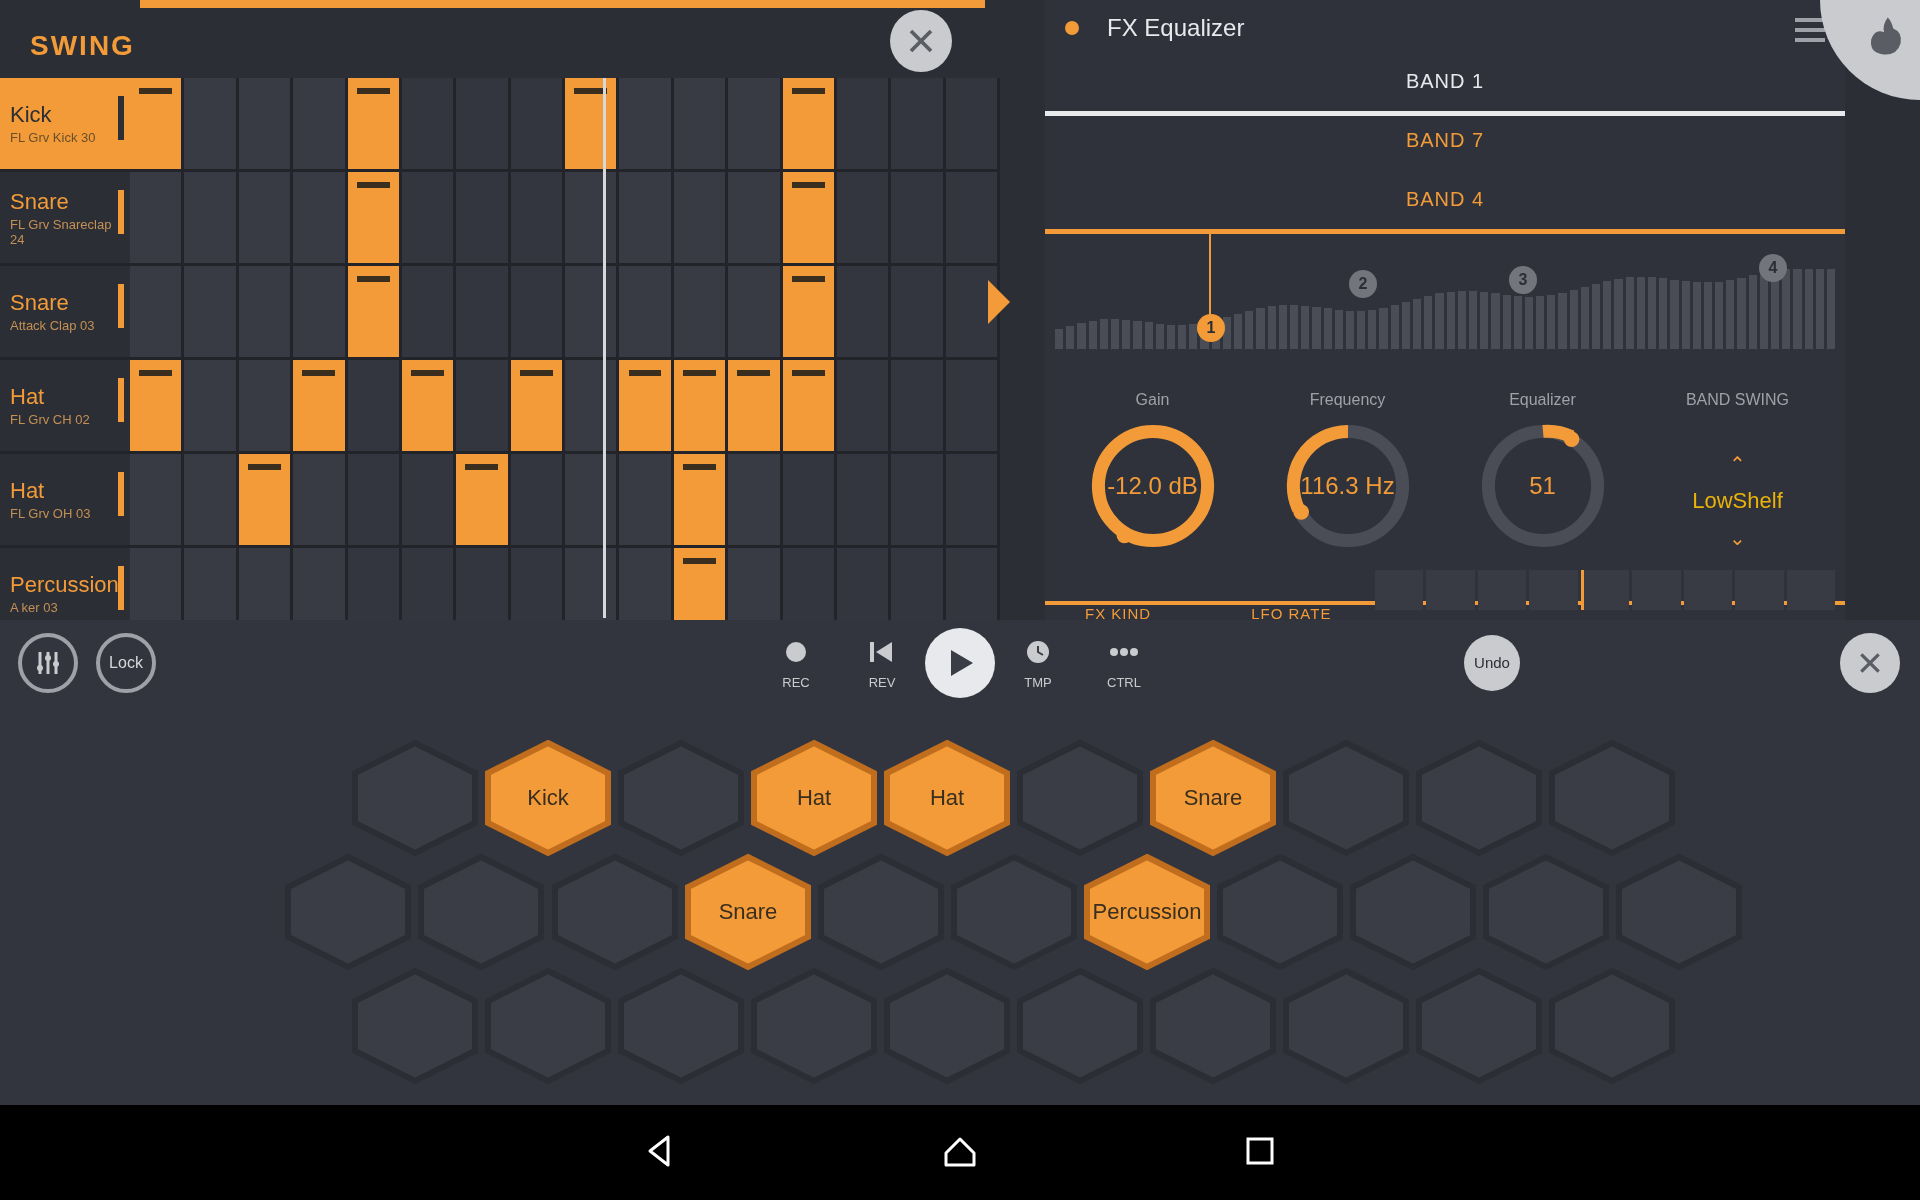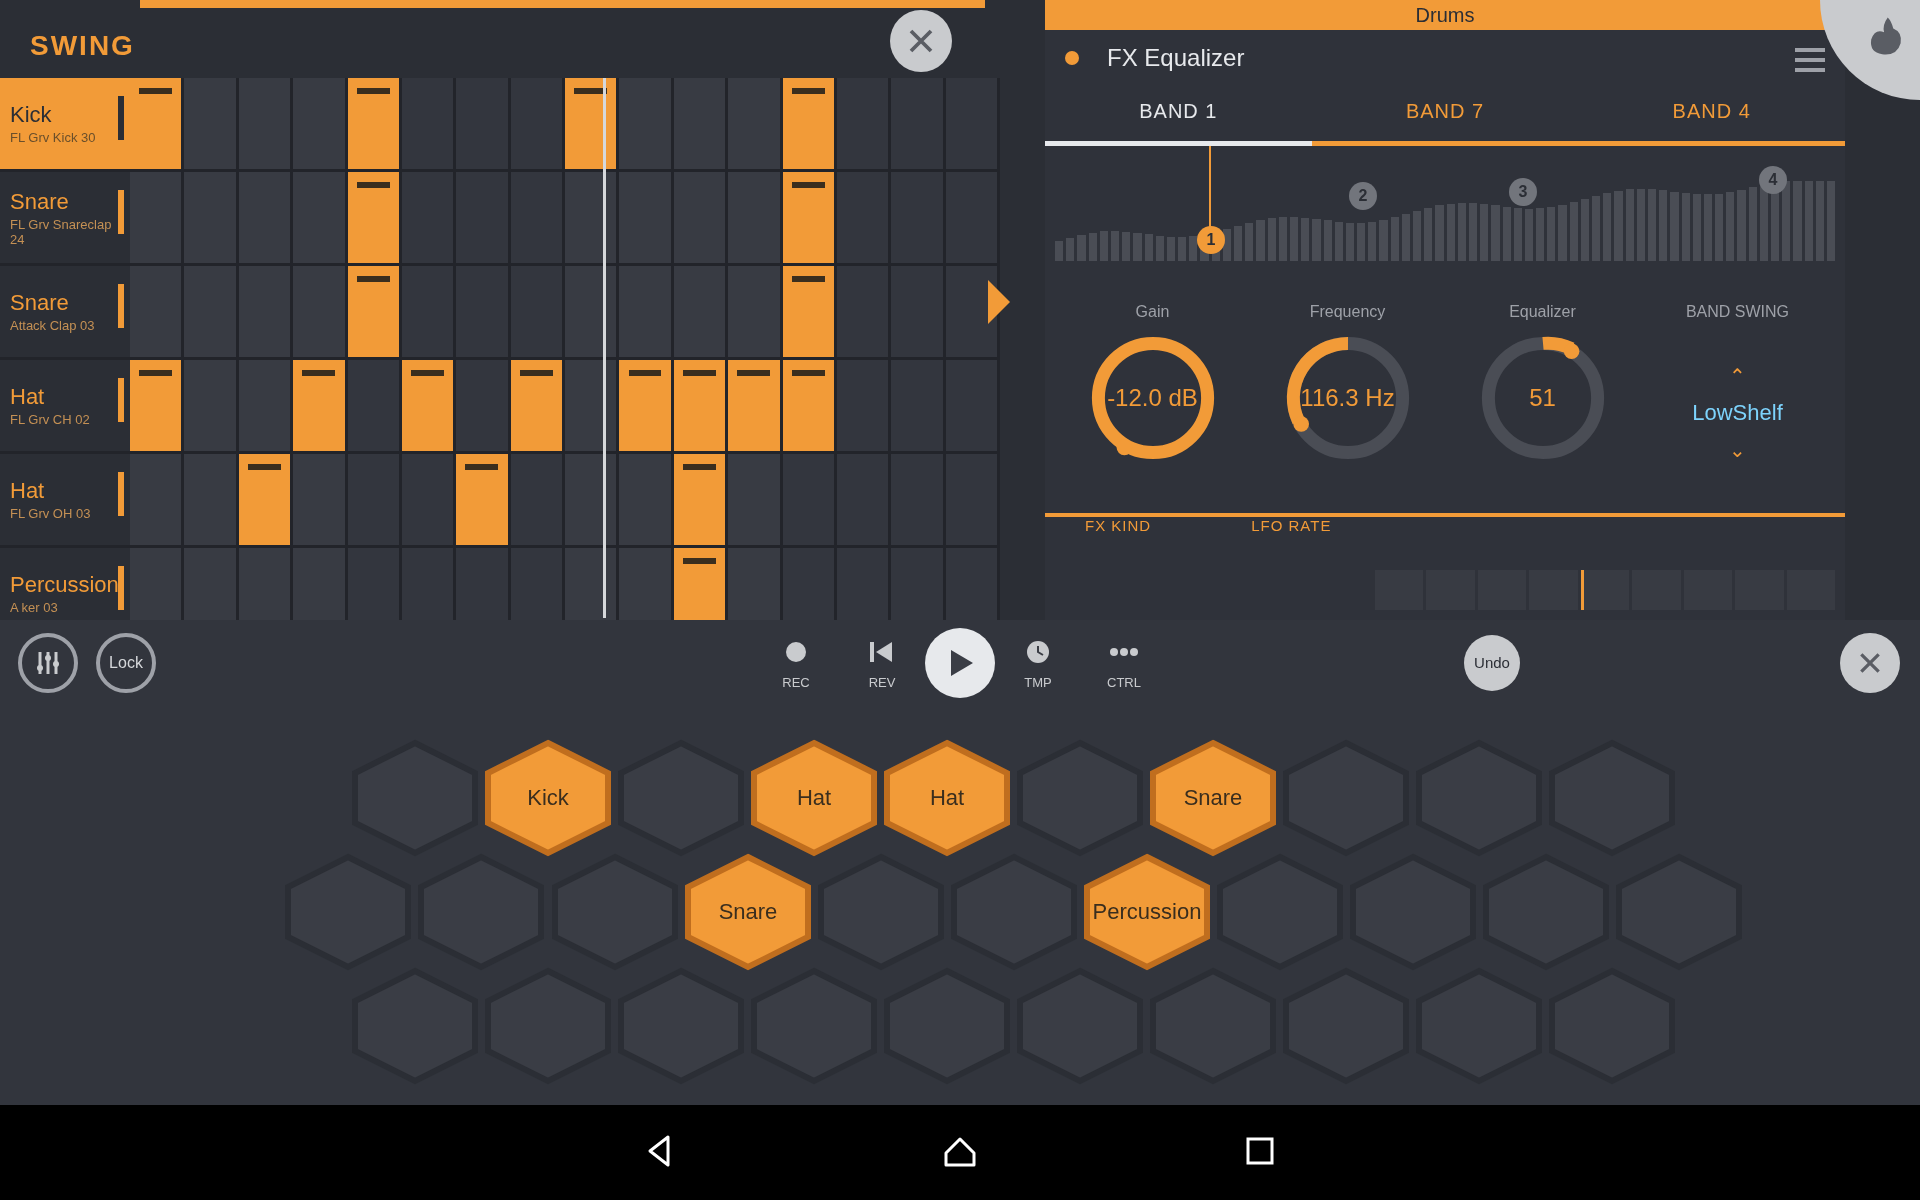--- a/index.html
+++ b/index.html
@@ -38,41 +38,41 @@
   
   .fx-panel { position:absolute; left:1045px; top:0; width:800px; height:620px; background:#2f323a; }
   .fx-topbar { height:30px; background:#f29b38; color:#2b2e35; text-align:center; font-size:20px; line-height:30px; font-weight:500; }
   .fx-header { display:flex; align-items:center; padding:14px 20px 10px 20px; position:relative; }
   .fx-dot { width:14px; height:14px; background:#f29b38; border-radius:50%; margin-right:28px; }
   .fx-title { color:#e7e9ec; font-size:24px; }
   .fx-menu { position:absolute; right:20px; top:18px; }
   .hamburger { width:30px; height:24px; display:flex; flex-direction:column; justify-content:space-between; }
   .hamburger div { height:4px; background:#9ea1a8; }
 
-  .band-tabs { display:flex; border-bottom:5px solid #f29b38; }
+  .band-tabs { display:flex; border-bottom:5px solid #f29b38;flex-direction:column; }
   .band-tab { flex:1; text-align:center; padding:18px 0; color:#f29b38; font-size:20px; letter-spacing:1px; position:relative; }
   .band-tab.active::after { content:''; position:absolute; left:0; right:0; bottom:-5px; height:5px; background:#e7e9ec; }
   .band-tab.active { color:#e7e9ec; }
 
   .eq-graph { height:115px; position:relative; margin:0 4px; overflow:hidden; }
   .bars { position:absolute; left:0; right:0; bottom:0; height:90px; display:flex; align-items:flex-end; gap:3px; padding:0 6px; }
   .bars div { flex:1; background:#4a4d55; }
   .marker { position:absolute; width:28px; height:28px; border-radius:50%; background:#72757c; color:#2b2e35; font-size:16px; display:flex; align-items:center; justify-content:center; font-weight:bold; }
   .marker.active { background:#f29b38; }
   .marker-line { position:absolute; width:2px; background:#f29b38; }
 
   .knob-row { display:flex; padding:12px 10px 20px; justify-content:space-around; border-bottom:4px solid #f29b38; }
   .knob-col { text-align:center; color:#9ea1a8; font-size:16px; width:180px; }
   .knob-col .lab { margin-bottom:12px; display:block;margin-top:30px; }
   .knob { width:130px; height:130px; margin:0 auto; position:relative; }
   .knob svg { width:100%; height:100%; }
   .knob .val { position:absolute; left:0; right:0; top:50%; transform:translateY(-50%); color:#f29b38; font-size:24px; }
   .bandkind { display:flex; flex-direction:column; align-items:center; justify-content:center; height:160px; }
   .bandkind .chev { color:#f29b38; font-size:20px; margin:4px 0; }
-  .bandkind .kname { color:#7dd3fc; font-size:22px; margin:8px 0; }
+  .bandkind .kname { color:#eab308; font-size:22px; margin:8px 0; }
 
   .fxpad-header { display:flex; align-items:center; padding:14px 20px; position:relative; }
   .fxpad-labels { display:flex; gap:100px; padding:0 40px; color:#f29b38; font-size:15px; letter-spacing:1px; }
   .fxpad-grid { position:absolute; right:10px; bottom:10px; width:460px; height:40px; display:grid; grid-template-columns:repeat(9,1fr); gap:3px; }
   .fxpad-grid div { background:#383b43; }
   .fxpad-grid div.on { border-left:3px solid #f29b38; }
 
   
   .transport { position:absolute; left:0; top:620px; width:1920px; height:85px; background:#32353d; display:flex; align-items:center; }
   .round-btn { width:60px; height:60px; border-radius:50%; border:4px solid #9ea1a8; display:flex; align-items:center; justify-content:center; color:#d6d8db; font-size:16px; margin-left:18px; }
@@ -303,21 +303,20 @@
             <div class="cell alt"></div>
             <div class="cell alt"></div>
             <div class="cell alt"></div>
           </div>
         </div>
       </div>
   </div>
   <div class="expand-tri"></div>
 
   <div class="fx-panel">
-    <div class="fx-topbar">Drums</div>
     <div class="fx-header">
       <div class="fx-dot"></div>
       <div class="fx-title">FX Equalizer</div>
       <div class="fx-menu">
         <div class="hamburger">
             <div></div>
             <div></div>
             <div></div>
           </div>
       </div>

